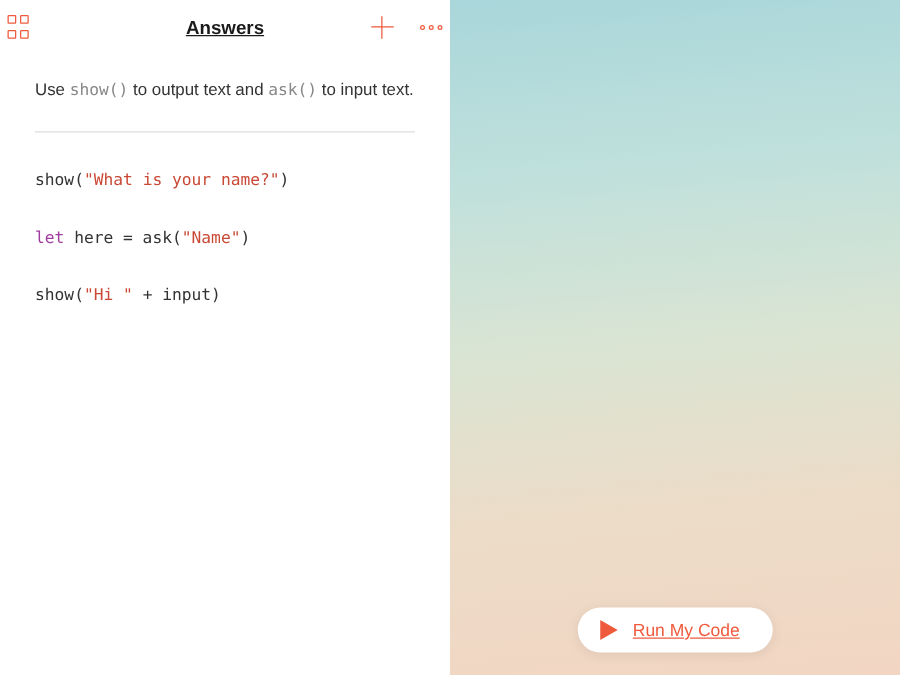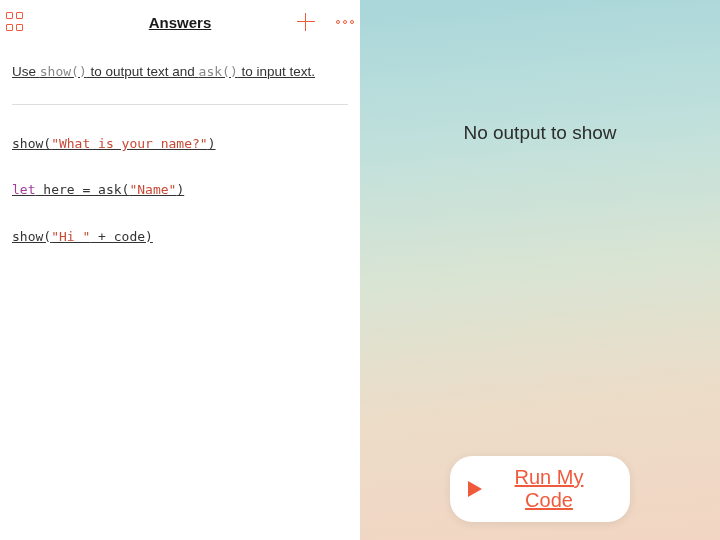--- a/index.html
+++ b/index.html
@@ -83,24 +83,23 @@
       display: flex;
       gap: 3px;
     }
     .more-icon span {
       width: 4px;
       height: 4px;
       border: 1px solid #f05a3c;
       border-radius: 50%;
     }
     .content {
-      padding: 18px 12px;
+      padding: 18px 28px;
       font-size: 13.5px;
       color: #333;
-      text-decoration: underline;
     }
     .instruction {
       line-height: 1.5;
     }
     .inline-code {
       font-family: Menlo, Monaco, monospace;
       color: #888;
       font-size: 13px;
     }
     .divider {
@@ -161,21 +160,21 @@
     }
     .play-icon {
       width: 0;
       height: 0;
       border-left: 14px solid #f05a3c;
       border-top: 8px solid transparent;
       border-bottom: 8px solid transparent;
     }
     .run-label {
       color: #f05a3c;
-      font-size: 20px;
+      font-size: 14px;
       text-decoration: underline;
     }
   </style>
 </head>
 <body>
 
 <div class="left-panel">
   <div class="header">
     <div class="grid-icon">
       <span></span>
@@ -199,27 +198,26 @@
     </div>
     <div class="divider"></div>
     <div class="code-block">
       <div class="code-line">
         <span>show(</span><span class="string">"What is your name?"</span><span>)</span>
       </div>
       <div class="code-line">
         <span class="keyword">let</span><span> here = ask(</span><span class="string">"Name"</span><span>)</span>
       </div>
       <div class="code-line">
-        <span>show(</span><span class="string">"Hi "</span><span> + code)</span>
+        <span>show(</span><span class="string">"Hi "</span><span> + input)</span>
       </div>
     </div>
   </div>
 </div>
 
 <div class="right-panel">
   <div class="output-empty">
-    <div class="output-title">No output to show</div>
   </div>
   <button class="run-button">
     <div class="play-icon"></div>
     <span class="run-label">Run My Code</span>
   </button>
 </div>
 
 </body></html>

